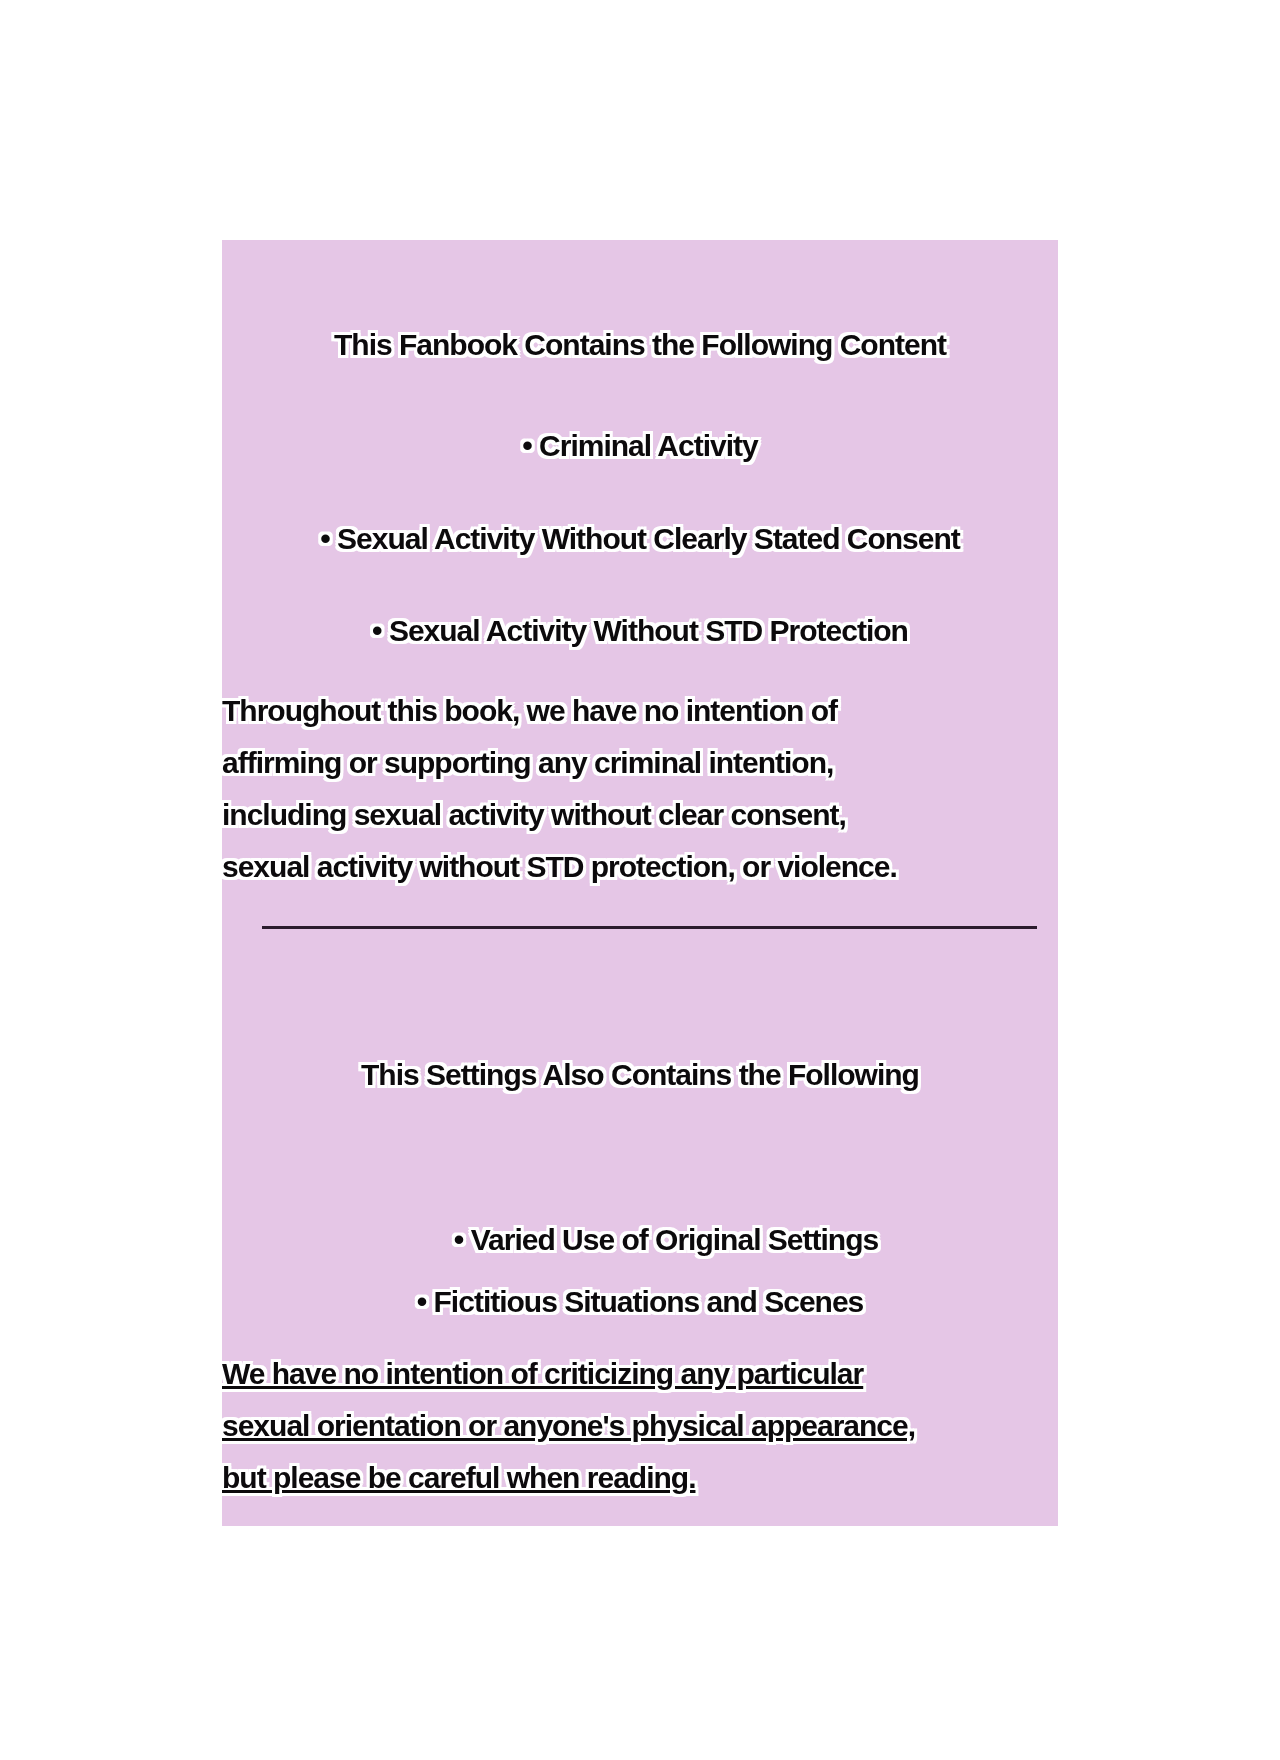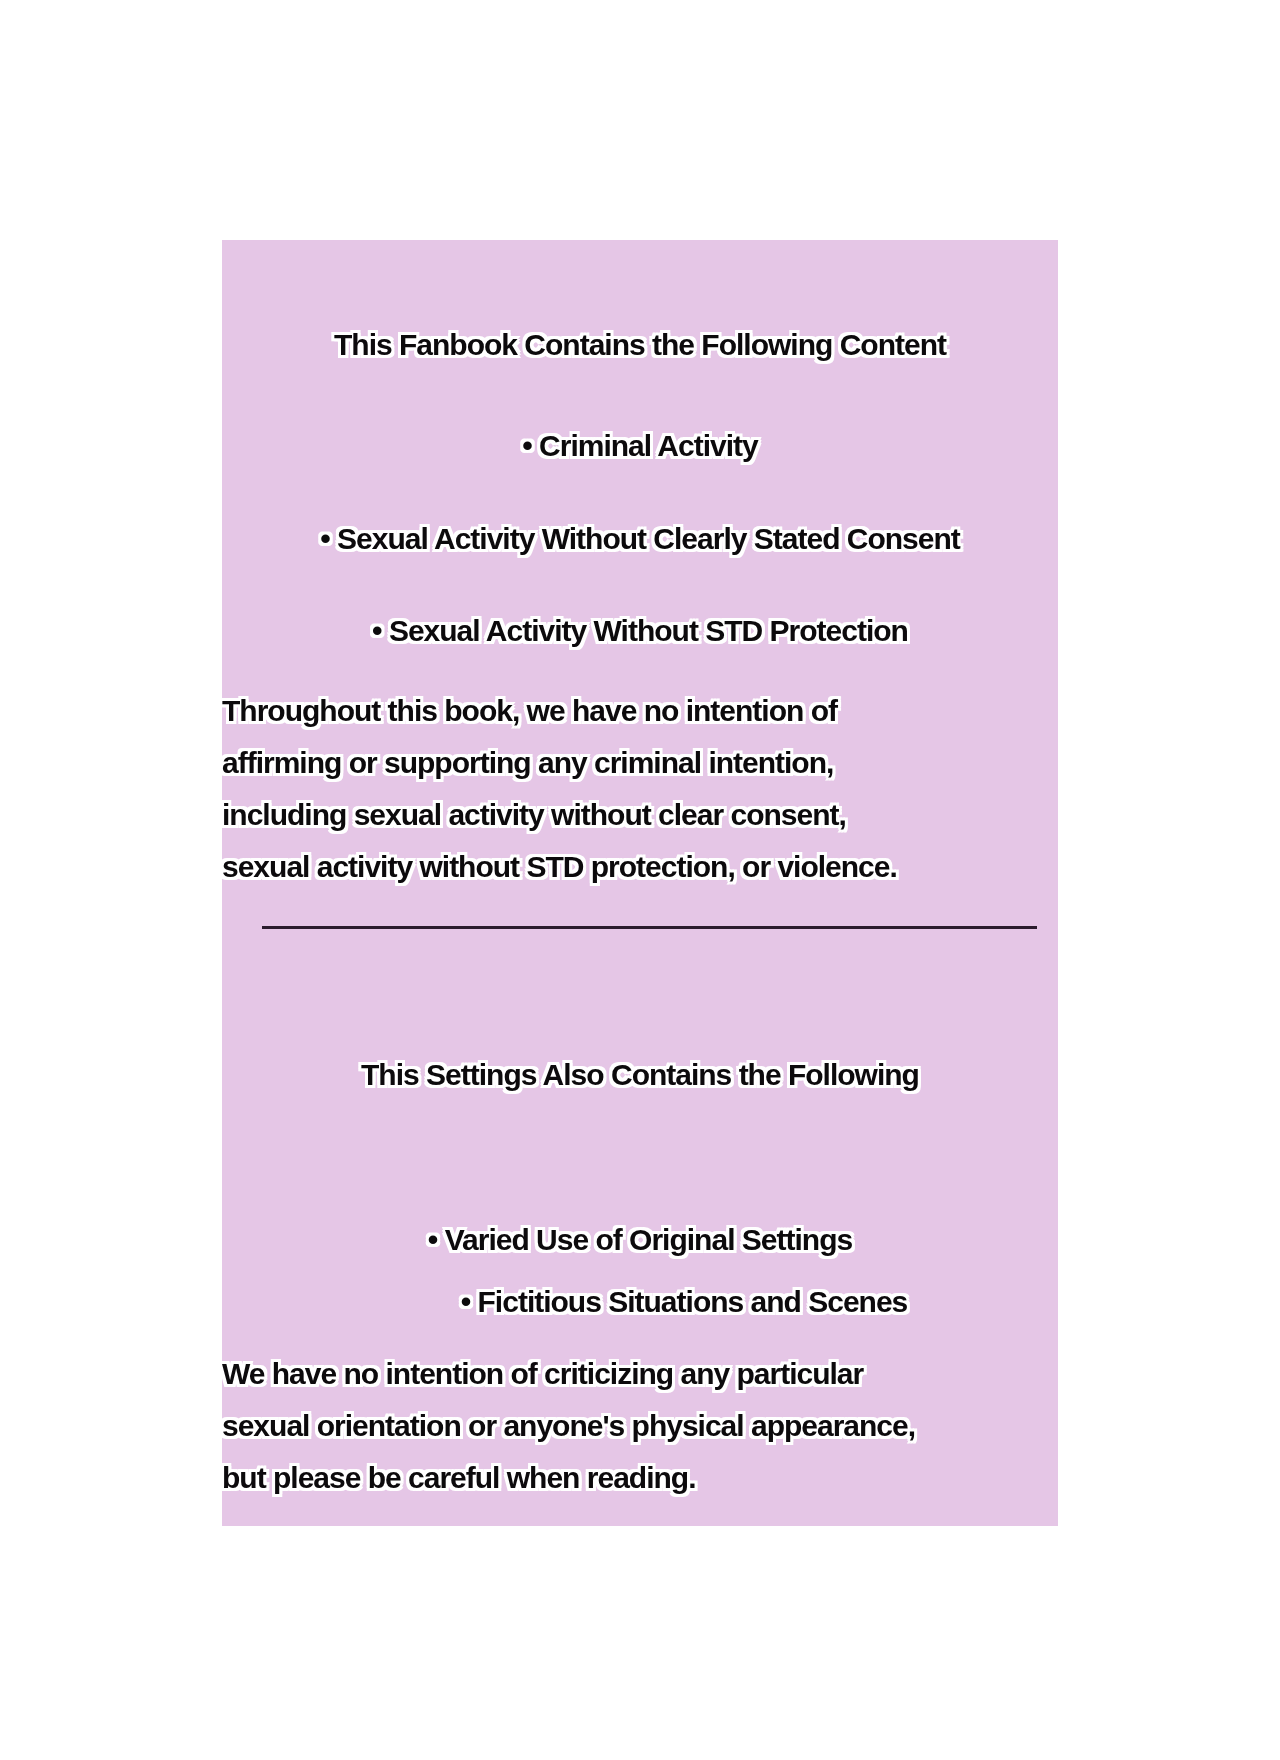--- a/index.html
+++ b/index.html
@@ -81,23 +81,23 @@
   }
   
   .s1-title   { top: 85px;  }
   .s1-b1      { top: 186px; }
   .s1-b2      { top: 279px; }
   .s1-b3      { top: 371px; }
   .s1-para    { top: 445px; }
   
   .s2-title   { top: 815px; }
   .s2-item0   { top: 864px; }
-  .s2-b1      { top: 980px; }
-  .s2-b2      { top: 1042px; margin-left: 44px; }
-  .s2-para    { top: 1108px; }
+  .s2-b1      { top: 980px; padding-left: 26px; }
+  .s2-b2      { top: 1042px; }
+  .s2-para    { top: 1108px; text-decoration: underline; }
 </style>
 </head>
 <body>
 
 <div class="page">
   <div class="panel">
 
     <div class="tline single s1-title">This Fanbook Contains the Following Content</div>
 
     <div class="tline single s1-b1">• Criminal Activity</div>

